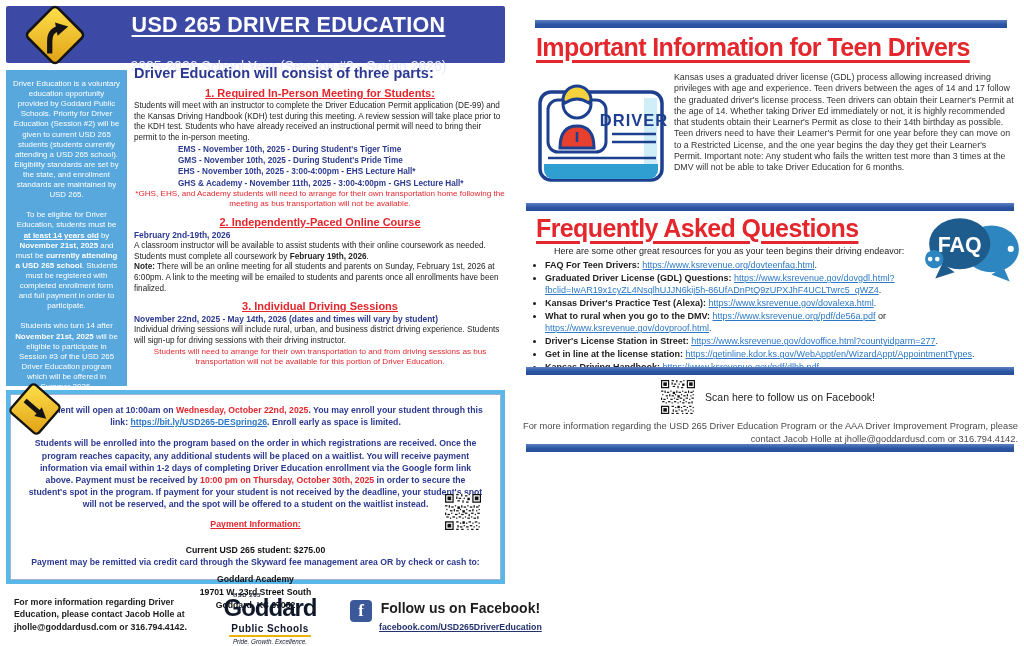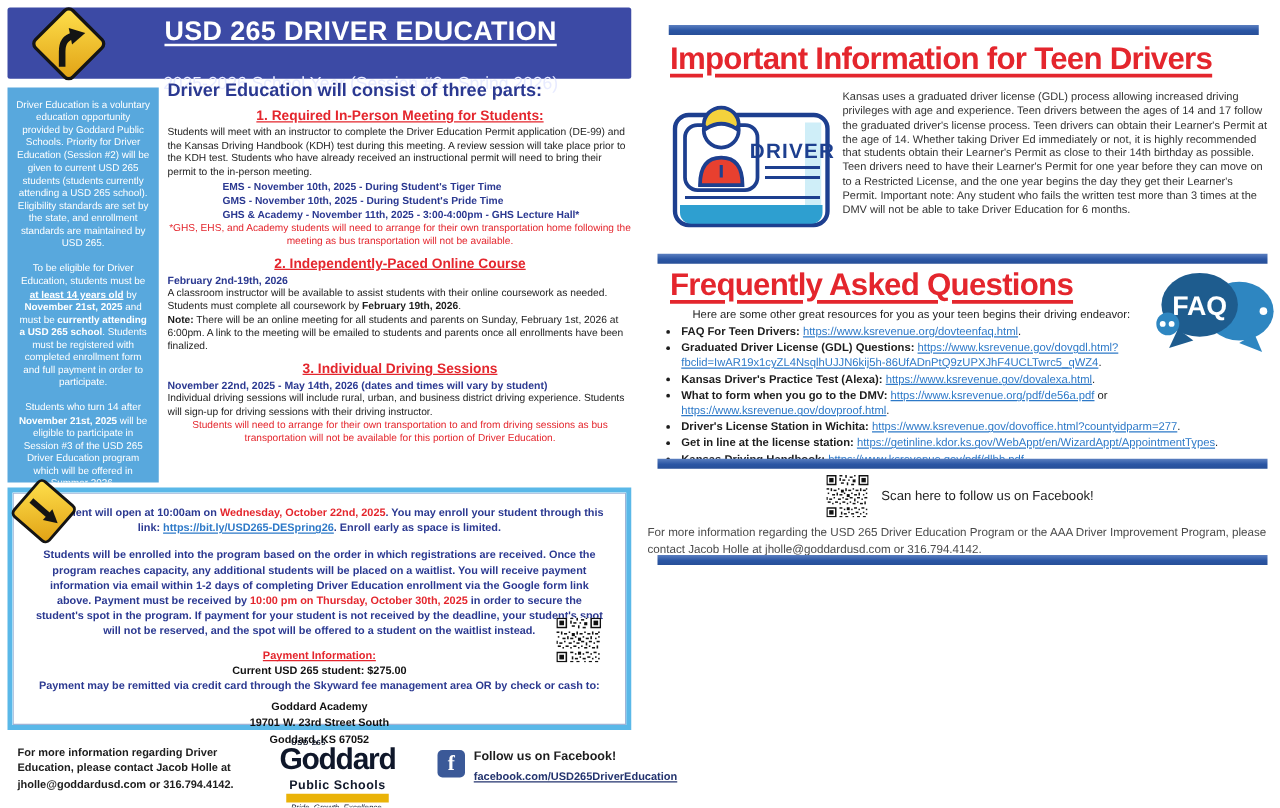--- a/index.html
+++ b/index.html
@@ -37,41 +37,41 @@
   .date-line{font-size:8.4px;font-weight:bold;color:#2b3991;margin:0 0 1px 0;}
 
   .enroll{position:absolute;left:6px;top:390px;width:499px;height:194px;background:#fff;
           border:4px solid #5ab8e8;box-shadow:inset 0 0 0 1px rgba(43,86,164,.45);
           padding:10px 16px 6px 16px;text-align:center;}
   #enroll-sign{left:6px;top:380px;width:58px;height:58px;z-index:3;transform:rotate(-4deg);}
   .blue-b{color:#2b3991;font-weight:bold;}
   .red-b{color:#e4262d;font-weight:bold;}
   .enroll-p{font-size:8.7px;line-height:1.4;margin:0 0 9px 0;}
   .link{color:#2d79c8;text-decoration:underline;font-weight:bold;cursor:pointer;overflow-wrap:anywhere;}
-  .pay-title{font-size:8.8px;font-weight:bold;color:#e4262d;text-decoration:underline;margin:2px 0 2px 0;}
+  .pay-title{font-size:8.8px;font-weight:bold;color:#e4262d;text-decoration:underline;margin:2px 0 16px 0;}
   .pay-line{font-size:8.7px;font-weight:bold;color:#111;margin:0 0 2px 0;}
   .pay-blue{font-size:8.7px;font-weight:bold;color:#2b3991;margin:0 0 6px 0;}
   .addr{font-size:8.7px;font-weight:bold;color:#111;line-height:1.5;}
   .qr{position:absolute;width:36px;height:36px;}
   #qr-left{right:20px;top:100px;}
 
   .lfooter{position:absolute;left:0;top:590px;width:512px;height:56px;}
   .contact{position:absolute;left:14px;top:6px;width:190px;font-size:8.8px;font-weight:bold;
            color:#1d1d1d;line-height:1.4;}
   .logo{position:absolute;left:205px;top:2px;width:130px;text-align:center;color:#0f172a;}
   .logo-usd{font-size:6px;font-weight:bold;text-align:left;padding-left:28px;letter-spacing:.5px;}
   .logo-name{font-size:24px;font-weight:bold;letter-spacing:-1px;line-height:.85;}
-  .logo-sub{font-size:10px;font-weight:bold;letter-spacing:.4px;border-bottom:7px solid #eab308;
+  .logo-sub{font-size:10px;font-weight:bold;letter-spacing:.4px;border-bottom:2px solid #eab308;
             display:inline-block;padding:0 2px 1px 2px;}
   .logo-motto{font-size:6.3px;font-style:italic;margin-top:1px;}
   .fb-wrap{position:absolute;left:350px;top:10px;display:flex;gap:7px;align-items:flex-start;}
   .fb-icon{width:22px;height:22px;background:#3b5998;color:#fff;border-radius:4px;
            font-size:17px;font-weight:bold;text-align:center;line-height:22px;
            font-family:"Liberation Serif",serif;}
-  .fb-line1{font-size:10px;font-weight:bold;color:#1d1d1d;}
+  .fb-line1{font-size:14px;font-weight:bold;color:#1d1d1d;text-align:center;}
   .fb-line2{font-size:8.8px;font-weight:bold;color:#23336e;text-decoration:underline;cursor:pointer;}
 
   
   .bar{position:absolute;height:8px;background:linear-gradient(180deg,#5b7fc0,#2b56a4 55%,#274f98);}
   #bar1{left:23px;top:20px;width:472px;}
   #bar2{left:14px;top:203px;width:488px;}
   #bar3{left:14px;top:367px;width:488px;}
   #bar4{left:14px;top:444px;width:488px;}
 
   .red-heading{position:absolute;font-size:25px;font-weight:bold;letter-spacing:-.6px;
@@ -87,21 +87,21 @@
   .faq-icon{position:absolute;right:0px;top:212px;width:102px;height:84px;}
   .faq-intro{position:absolute;left:14px;top:246px;font-size:9px;color:#222;padding-left:28px;}
   .faq-list{position:absolute;left:18px;top:258px;width:482px;margin:1px;padding:0 0 0 14px;}
   .faq-list li{font-size:9px;line-height:1.34;color:#1d1d1d;margin:0 0 1px 0;}
   .faq-list .link{font-weight:normal;}
 
   .qr-row{position:absolute;left:0;top:380px;width:512px;display:flex;justify-content:center;
           align-items:center;gap:10px;}
   .qr-row .qr{position:static;width:34px;height:34px;}
   .qr-caption{font-size:10.5px;color:#222;}
-  .rfooter{position:absolute;left:6px;top:420px;width:500px;text-align:left;font-size:9.3px;
+  .rfooter{position:absolute;left:6px;top:420px;width:500px;text-align:right;font-size:9.3px;
            line-height:1.35;color:#4a4a4a;}
 </style>
 </head>
 <body>
 
 <svg width="0" height="0" style="position:absolute">
   <symbol id="qr-sym" viewBox="0 0 29 29">
     <rect width="29" height="29" fill="#fff"></rect>
     <g fill="#111">
       <path d="M0 0h7v7H0zM22 0h7v7h-7zM0 22h7v7H0z"></path>
@@ -222,20 +222,21 @@
       <p><span>Students who turn 14 after </span><span class="b">November 21st, 2025</span><span> will be eligible to participate in Session #3 of the USD 265 Driver Education program which will be offered in Summer 2026.</span></p>
     </div>
 
     <div class="main">
       <div class="main-heading">Driver Education will consist of three parts:</div>
 
       <div class="sec-title">1. Required In-Person Meeting for Students:</div>
       <p class="body-txt">Students will meet with an instructor to complete the Driver Education Permit application (DE-99) and the Kansas Driving Handbook (KDH) test during this meeting. A review session will take place prior to the KDH test. Students who have already received an instructional permit will need to bring their permit to the in-person meeting.</p>
       <div class="sched">EMS - November 10th, 2025 - During Student's Tiger Time</div>
       <div class="sched">GMS - November 10th, 2025 - During Student's Pride Time</div>
+      <div class="sched">EHS - November 10th, 2025 - 3:00-4:00pm - EHS Lecture Hall*</div>
       <div class="sched">GHS &amp; Academy - November 11th, 2025 - 3:00-4:00pm - GHS Lecture Hall*</div>
       <p class="red-note">*GHS, EHS, and Academy students will need to arrange for their own transportation home following the meeting as bus transportation will not be available.</p>
 
       <div class="sec-title">2.  Independently-Paced Online Course</div>
       <div class="date-line">February 2nd-19th, 2026</div>
       <p class="body-txt"><span>A classroom instructor will be available to assist students with their online coursework as needed.  Students must complete all coursework by </span><span class="b">February 19th, 2026</span><span>.</span></p>
       <p class="body-txt"><span class="b">Note:</span><span>  There will be an online meeting for all students and parents on Sunday, February 1st, 2026 at 6:00pm.  A link to the meeting will be emailed to students and parents once all enrollments have been finalized.</span></p>
 
       <div class="sec-title">3. Individual Driving Sessions</div>
       <div class="date-line">November 22nd, 2025 - May 14th, 2026 (dates and times will vary by student)</div>
@@ -326,22 +327,22 @@
       <circle cx="8" cy="46" r="2.3" fill="#fff"></circle>
         <circle cx="15" cy="46" r="2.3" fill="#fff"></circle>
     </svg>
 
     <div class="faq-intro">Here are some other great resources for you as your teen begins their driving endeavor:</div>
 
     <ul class="faq-list">
       <li><span class="b">FAQ For Teen Drivers: </span><a class="link">https://www.ksrevenue.org/dovteenfaq.html</a><span>.</span></li>
       <li><span class="b">Graduated Driver License (GDL) Questions: </span><a class="link">https://www.ksrevenue.gov/dovgdl.html?fbclid=IwAR19x1cyZL4NsqlhUJJN6kij5h-86UfADnPtQ9zUPXJhF4UCLTwrc5_qWZ4</a><span>.</span></li>
       <li><span class="b">Kansas Driver's Practice Test (Alexa): </span><a class="link">https://www.ksrevenue.gov/dovalexa.html</a><span>.</span></li>
-      <li><span class="b">What to form when you go to the DMV: </span><a class="link">https://www.ksrevenue.org/pdf/de56a.pdf</a><span> or </span><a class="link">https://www.ksrevenue.gov/dovproof.html</a><span>.</span></li>
-      <li><span class="b">Driver's License Station in Wichita: </span><a class="link">https://www.ksrevenue.gov/dovoffice.html?countyidparm=277</a><span>.</span></li>
+      <li><span class="b">What to rural when you go to the DMV: </span><a class="link">https://www.ksrevenue.org/pdf/de56a.pdf</a><span> or </span><a class="link">https://www.ksrevenue.gov/dovproof.html</a><span>.</span></li>
+      <li><span class="b">Driver's License Station in Street: </span><a class="link">https://www.ksrevenue.gov/dovoffice.html?countyidparm=277</a><span>.</span></li>
       <li><span class="b">Get in line at the license station: </span><a class="link">https://getinline.kdor.ks.gov/WebAppt/en/WizardAppt/AppointmentTypes</a><span>.</span></li>
       <li><span class="b">Kansas Driving Handbook: </span><a class="link">https://www.ksrevenue.gov/pdf/dlhb.pdf</a><span>.</span></li>
     </ul>
 
     <div class="bar" id="bar3"></div>
 
     <div class="qr-row">
       <svg class="qr">
           <use href="#qr-sym"></use>
         </svg>

